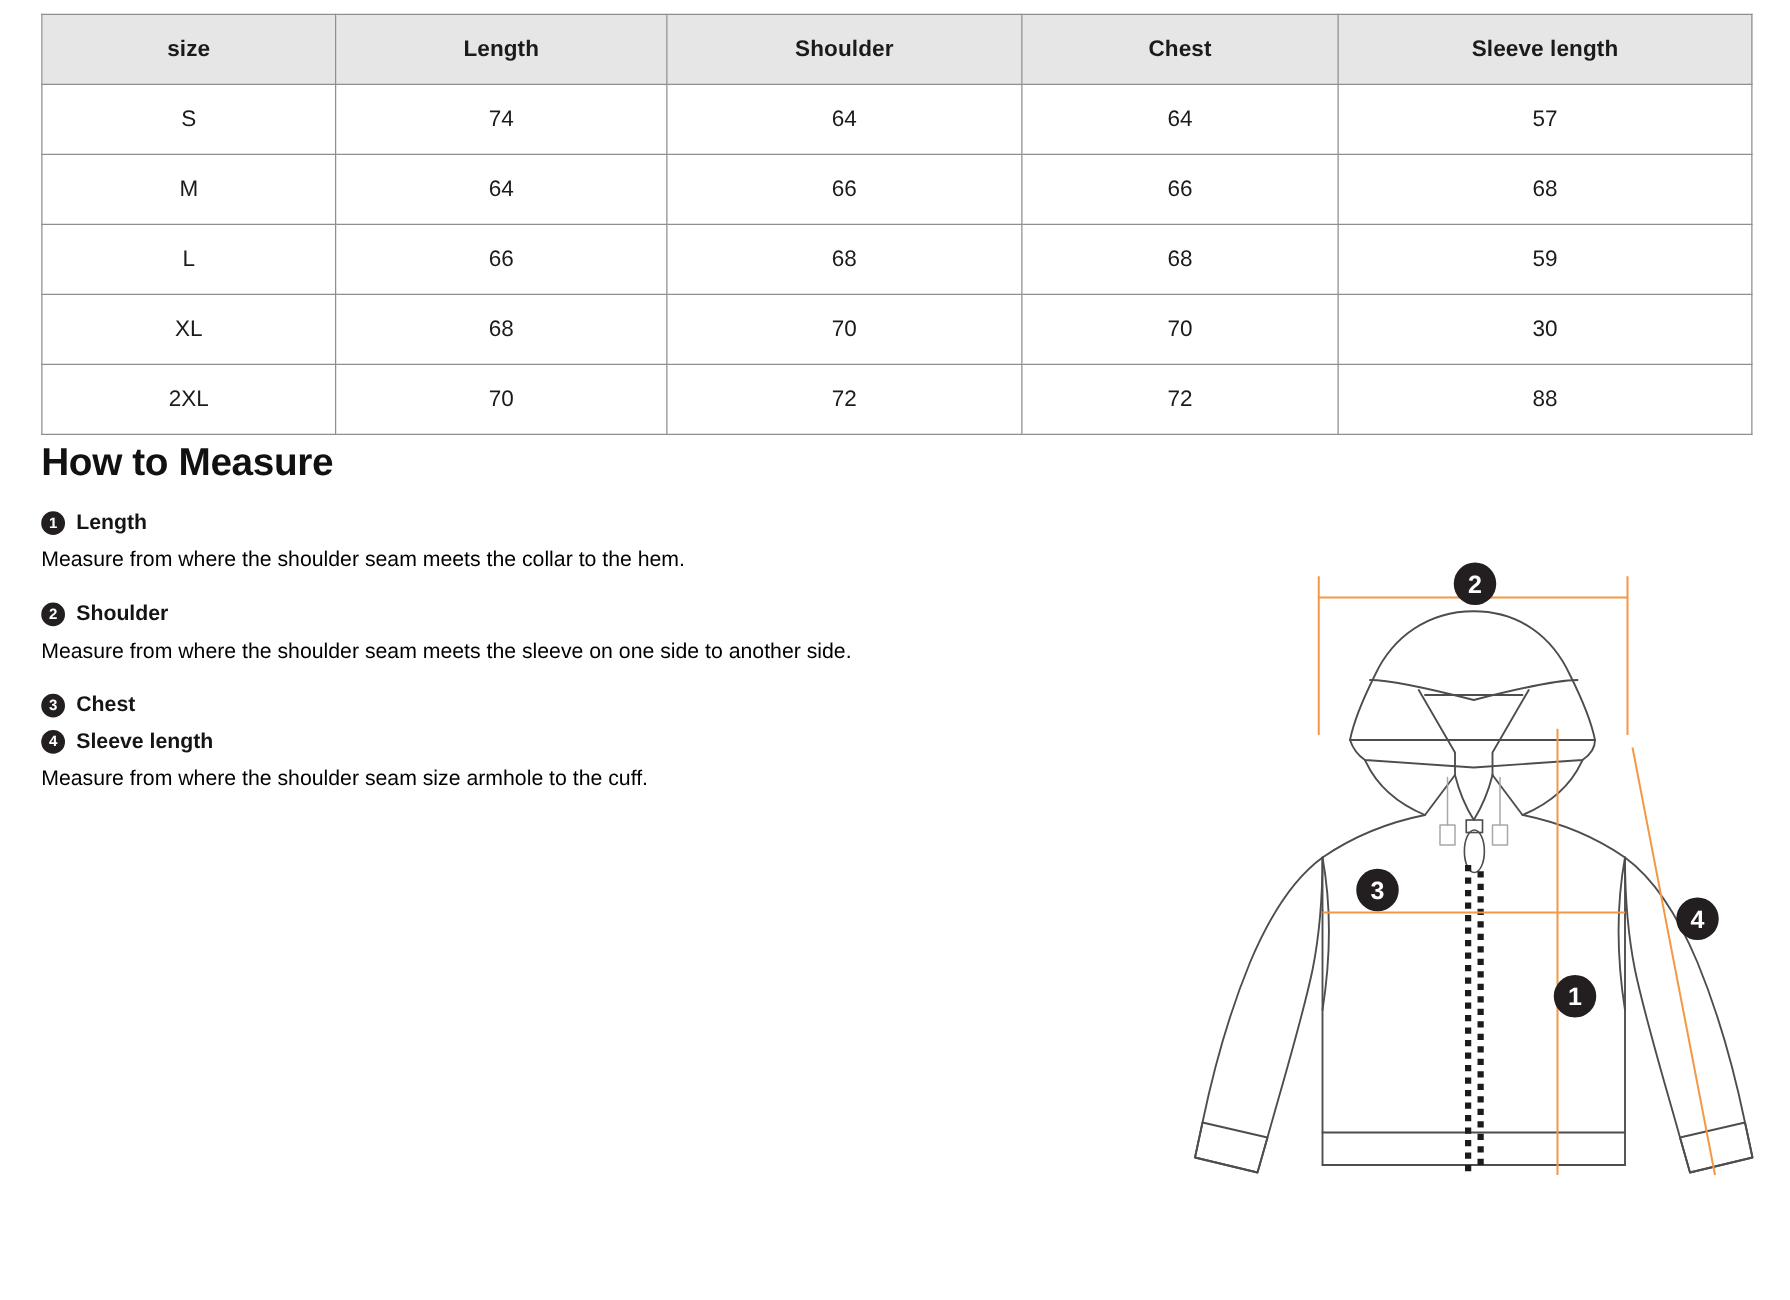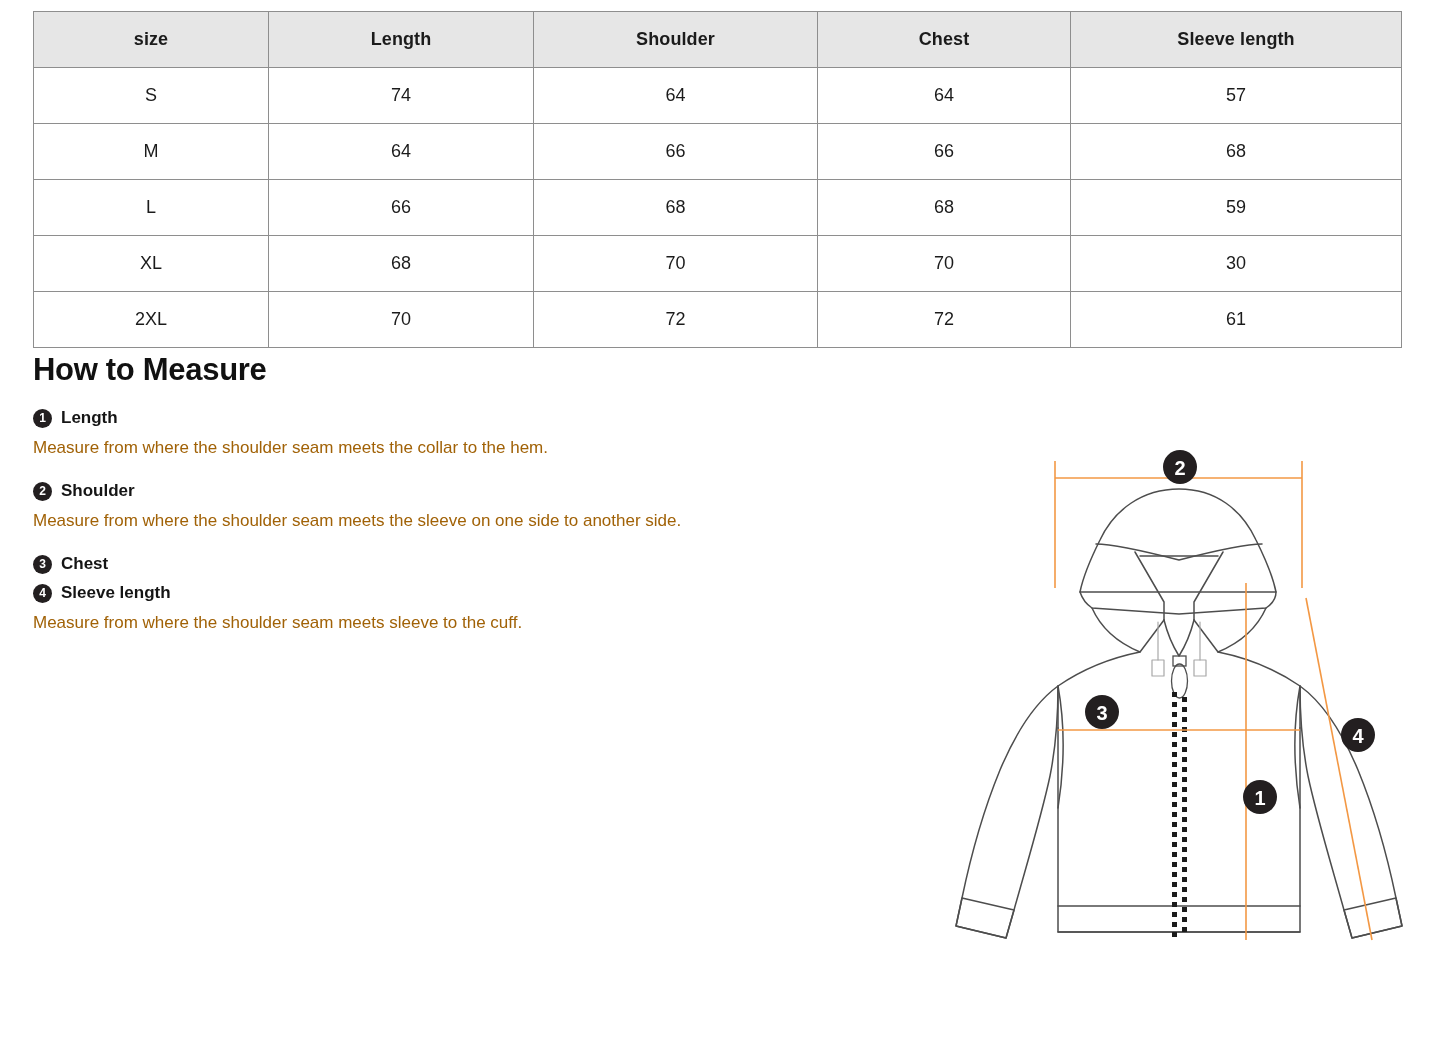--- a/index.html
+++ b/index.html
@@ -90,21 +90,21 @@
     line-height: 1;
     flex: 0 0 auto;
   }
   .measure-label {
     font-size: 17px;
     font-weight: 700;
     color: #151515;
   }
   .measure-desc {
     font-size: 17px;
-    color: #a16207;
+    color: #000000;
     margin: 0 0 22px 0;
     line-height: 1.3;
     font-weight: 400;
   }
 
   
   .diagram {
     position: absolute;
     left: 930px;
     top: 440px;
@@ -170,21 +170,21 @@
         <td>68</td>
         <td>70</td>
         <td>70</td>
         <td>30</td>
       </tr>
       <tr>
         <td>2XL</td>
         <td>70</td>
         <td>72</td>
         <td>72</td>
-        <td>61</td>
+        <td>88</td>
       </tr>
     </tbody>
   </table>
 </div>
 
 <div class="how-section">
   <h2 class="how-title">How to Measure</h2>
 
   <div class="measure-item">
     <div class="measure-head">
@@ -207,21 +207,21 @@
       <span class="num-badge">3</span>
       <span class="measure-label">Chest</span>
     </div>
   </div>
 
   <div class="measure-item">
     <div class="measure-head">
       <span class="num-badge">4</span>
       <span class="measure-label">Sleeve length</span>
     </div>
-    <p class="measure-desc">Measure from where the shoulder seam meets sleeve to the cuff.</p>
+    <p class="measure-desc">Measure from where the shoulder seam size armhole to the cuff.</p>
   </div>
 </div>
 
 <div class="diagram">
 <svg width="500" height="600" viewBox="0 0 500 600" xmlns="http://www.w3.org/2000/svg">
 
   <g fill="none" stroke="#4d4d4d" stroke-width="1.5" stroke-linejoin="round" stroke-linecap="round">
 
     <path d="M249 49
       C 212 49, 184 70, 170 100

